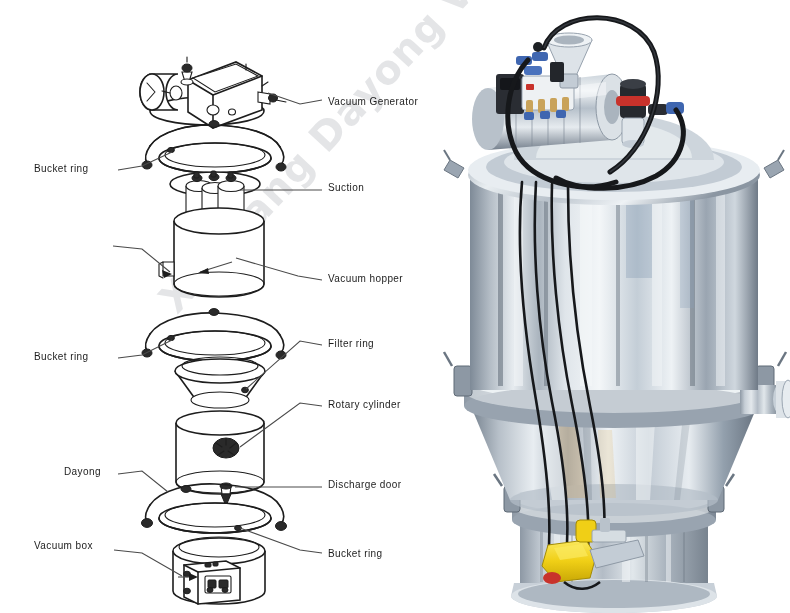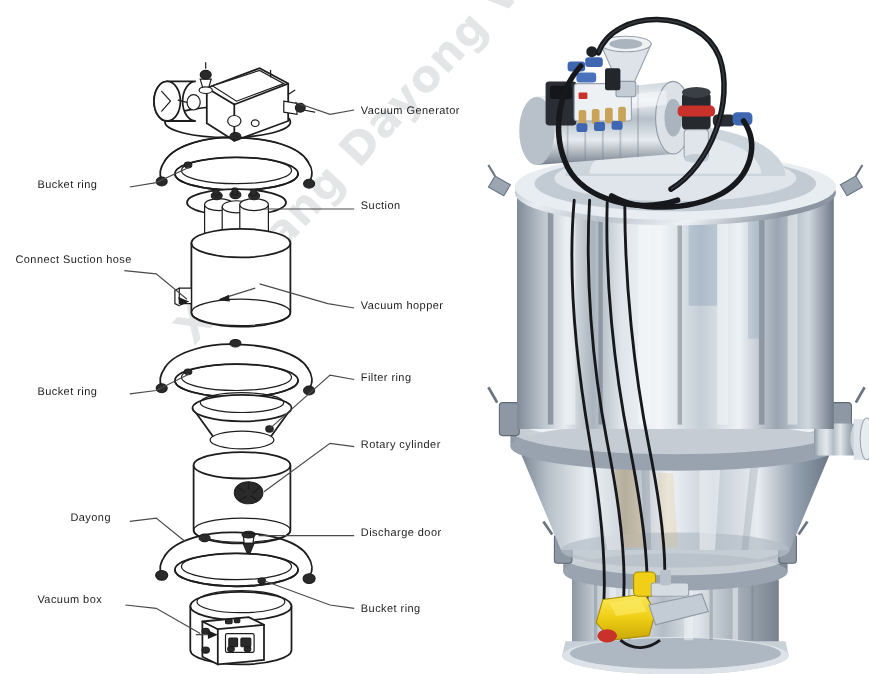--- a/index.html
+++ b/index.html
@@ -237,21 +237,20 @@
       <path class="lead" d="M118,474 L142,471 L168,492"></path>
       <path class="lead" d="M322,487 L235,487"></path>
       <path class="lead" d="M322,553 L300,550 L240,528"></path>
       <path class="lead" d="M114,550 L142,553 L182,576"></path>
     </g>
   </svg>
 
   <div class="label" style="left:328px;top:97px">Vacuum Generator</div>
   <div class="label" style="left:34px;top:164px">Bucket ring</div>
   <div class="label" style="left:328px;top:183px">Suction</div>
-  <div class="label" style="left:14px;top:232px">Connect Suction hose</div>
   <div class="label" style="left:328px;top:274px">Vacuum hopper</div>
   <div class="label" style="left:34px;top:352px">Bucket ring</div>
   <div class="label" style="left:328px;top:339px">Filter ring</div>
   <div class="label" style="left:328px;top:400px">Rotary cylinder</div>
   <div class="label" style="left:64px;top:467px">Dayong</div>
   <div class="label" style="left:328px;top:480px">Discharge door</div>
   <div class="label" style="left:328px;top:549px">Bucket ring</div>
   <div class="label" style="left:34px;top:541px">Vacuum box</div>
 
   <div id="photo-wrap">

